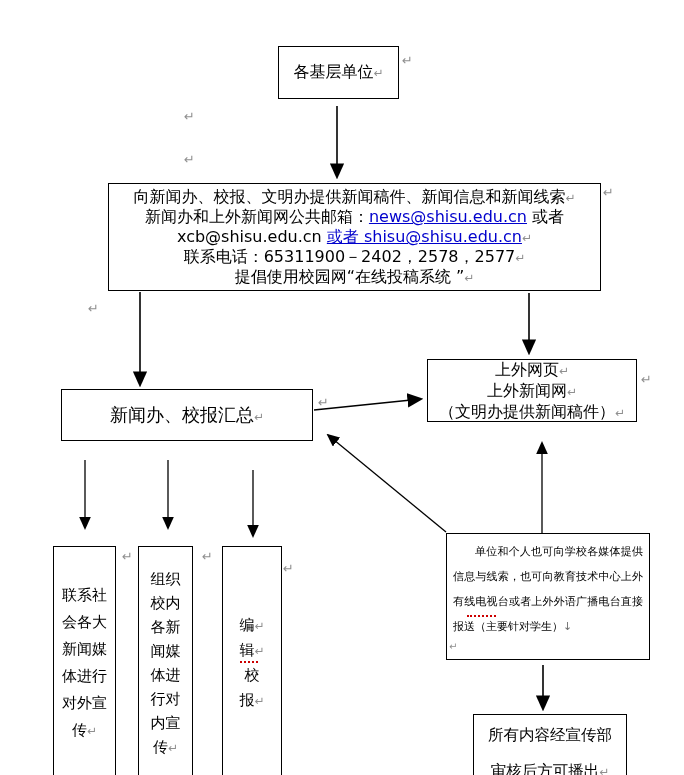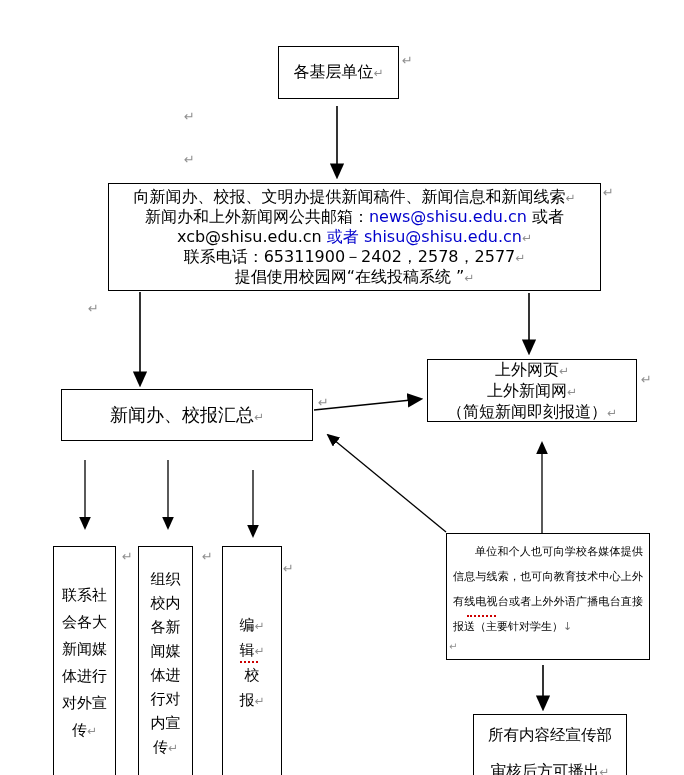--- a/index.html
+++ b/index.html
@@ -9,21 +9,21 @@
   }
   #arrow-layer{position:absolute;left:0;top:0;width:684px;height:775px;pointer-events:none;}
   .box{
     position:absolute;border:1.5px solid #000;background:#fff;box-sizing:border-box;
     display:flex;flex-direction:column;align-items:center;justify-content:center;
     text-align:center;z-index:2;
   }
   .line{white-space:nowrap;}
   .pilcrow{color:#8f8f8f;font-size:12px;line-height:1;}
   .stray{position:absolute;z-index:3;color:#8f8f8f;font-size:13px;line-height:1;}
-  .link{color:#0000cc;cursor:pointer;}
+  .link{color:#0000cc;text-decoration:underline;cursor:pointer;}
   .vert-text{word-break:break-all;line-height:27px;font-size:15px;text-align:center;}
   .squiggle{position:absolute;z-index:4;height:0;border-bottom:2px dotted #cc0000;}
   .down-mark{color:#6f6f6f;}
   
   #base-units-box{left:278px;top:10px;width:121px;height:53px;font-size:16px;}
   #contact-box{left:108px;top:147px;width:493px;height:108px;font-size:16px;line-height:20px;}
   #summary-box{left:61px;top:353px;width:252px;height:52px;font-size:18px;}
   #web-box{left:427px;top:323px;width:210px;height:63px;font-size:16px;line-height:21px;}
   #ext-box{left:53px;top:510px;width:63px;height:234px;padding:16px 7px;}
   #int-box{left:138px;top:510px;width:55px;height:234px;padding:0 7px;}
@@ -92,21 +92,21 @@
   </div>
 
   <div class="box" id="web-box">
     <div class="line">
       <span>上外网页</span><span class="pilcrow">↵</span>
     </div>
     <div class="line">
       <span>上外新闻网</span><span class="pilcrow">↵</span>
     </div>
     <div class="line">
-      <span>（简短新闻即刻报道）</span><span class="pilcrow">↵</span>
+      <span>（文明办提供新闻稿件）</span><span class="pilcrow">↵</span>
     </div>
   </div>
 
   <div class="box" id="ext-box">
     <div class="vert-text">
       <span>联系社会各大新闻媒体进行对外宣传</span><span class="pilcrow">↵</span>
     </div>
   </div>
 
   <div class="box" id="int-box">

